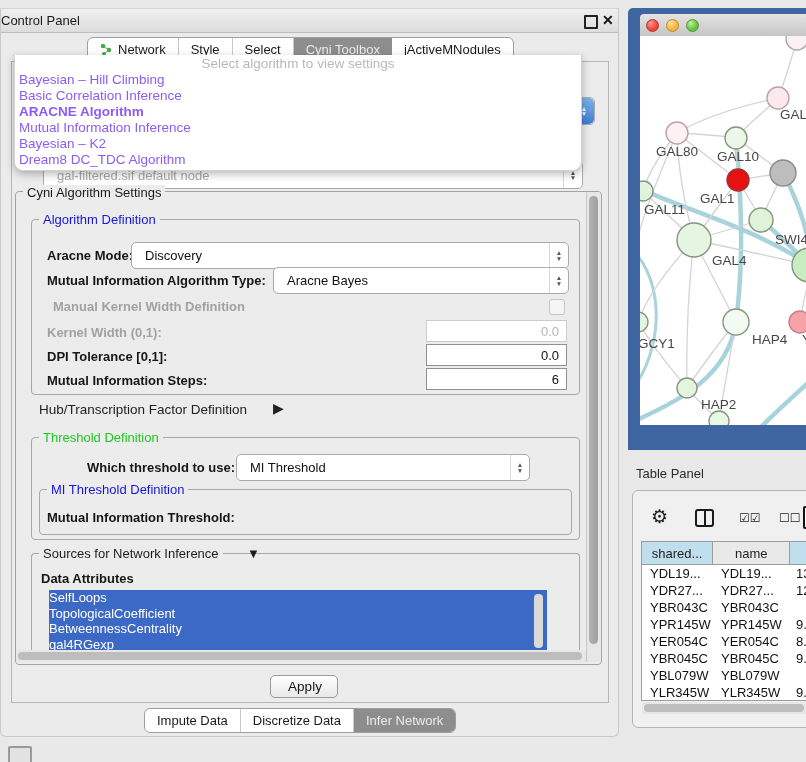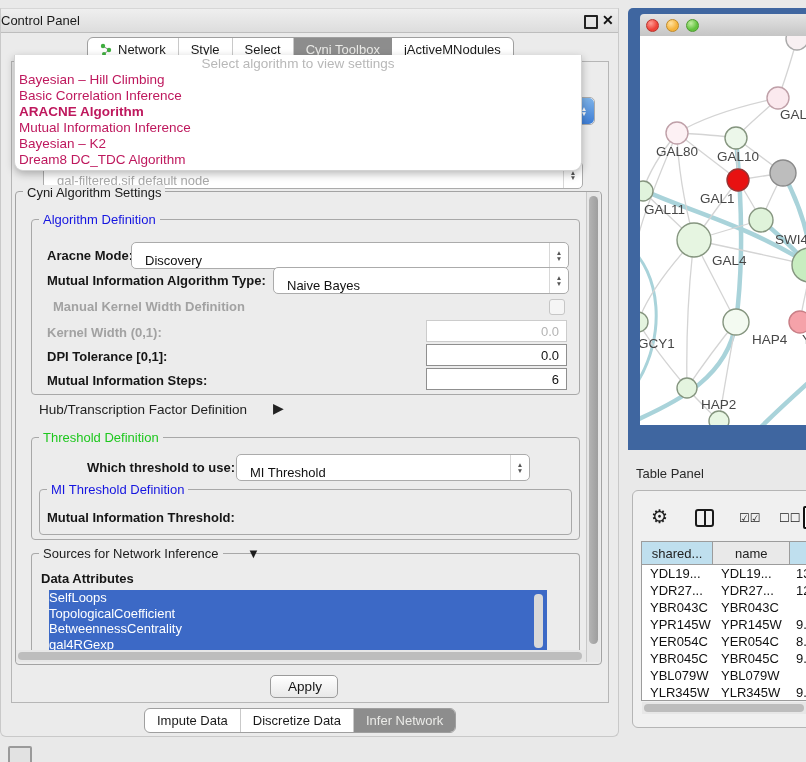--- a/index.html
+++ b/index.html
@@ -15,33 +15,33 @@
   .tabgroup{display:flex;background:#fff;border:1px solid #9f9f9f;border-radius:6px;overflow:hidden;}
   .tab{display:flex;align-items:center;justify-content:center;font-size:13px;color:#1a1a1a;
        border-right:1px solid #c9c9c9;white-space:nowrap;padding:0 12px;}
   .tab:last-child{border-right:none;}
   .tab.sel{background:#8d8d8d;color:#ebebe8;border-right:none;}
   .cp-body{background:#ececec;border:1px solid #b6b6b6;}
   
   .overlay{background:#fff;border:1px solid #d2d2d2;border-top:none;border-radius:0 0 9px 9px;
            box-shadow:0 3px 8px rgba(0,0,0,.28);}
   .dd-prompt{height:17px;text-align:center;color:#b8b8b8;font-size:13.5px;line-height:17px;}
-  .dd-item{height:16px;line-height:16px;font-size:13.5px;color:#be185d;padding-left:4px;white-space:nowrap;}
+  .dd-item{height:16px;line-height:16px;font-size:13.5px;color:#8b5cf6;padding-left:4px;white-space:nowrap;}
   .dd-item.bold{font-weight:bold;}
   
   .group{border:1px solid #a8a8a8;border-radius:4px;}
   .legend{position:absolute;background:#ececec;padding:0 4px;font-size:13px;white-space:nowrap;}
   .legend.blue{color:#1515e0;}
   .legend.green{color:#1ec71e;}
   .legend.dark{color:#1c1c1c;}
   .blab{position:absolute;font-weight:bold;font-size:13px;color:#161616;white-space:nowrap;}
   .glab{position:absolute;font-weight:bold;font-size:13px;color:#a2a2a2;white-space:nowrap;}
   .plainlab{position:absolute;font-size:13.5px;color:#222;white-space:nowrap;}
   .combo{position:absolute;background:#fff;border:1px solid #ababab;border-radius:5px;
-         display:flex;align-items:flex-end;font-size:13px;color:#111;}
+         display:flex;align-items:center;font-size:13px;color:#111;}
   .combo .val{flex:1;padding-left:13px;white-space:nowrap;overflow:hidden;}
   .stepper{width:18px;align-self:stretch;display:flex;flex-direction:column;align-items:center;
            justify-content:center;color:#555;font-size:6.5px;line-height:5.5px;border-left:1px solid #d8d8d8;}
   .stepper.blue{width:20px;background:linear-gradient(#7db2e8,#3e7ed6);color:#fff;
                 border-radius:0 5px 5px 0;border-left:1px solid #2f6cc0;}
   .field{position:absolute;border:1px solid #8f8f8f;background:#fff;color:#111;
          text-align:right;font-size:13px;padding:0 7px;box-sizing:border-box;font-family:"Liberation Sans",sans-serif;}
   .field.dis{border-color:#cccccc;color:#b4b4b4;}
   .checkbox{position:absolute;width:14px;height:14px;border:1px solid #c6c6c6;border-radius:3px;background:#f5f5f5;}
   .attr-list{position:absolute;overflow:hidden;}
@@ -146,21 +146,21 @@
     <div class="combo" style="left:130px;top:233px;width:436px;height:25px;">
       <span class="val">Discovery</span>
       <span class="stepper">
           <span>▲</span>
           <span>▼</span>
         </span>
     </div>
 
     <div class="blab" style="left:46px;top:264px;">Mutual Information Algorithm Type:</div>
     <div class="combo" style="left:272px;top:258px;width:294px;height:25px;">
-      <span class="val">Naive Bayes</span>
+      <span class="val">Aracne Bayes</span>
       <span class="stepper">
           <span>▲</span>
           <span>▼</span>
         </span>
     </div>
 
     <div class="glab" style="left:52px;top:290px;">Manual Kernel Width Definition</div>
     <div class="checkbox" style="left:548px;top:290px;"></div>
 
     <div class="glab" style="left:46px;top:316px;text-align:center;">Kernel Width (0,1):</div>

